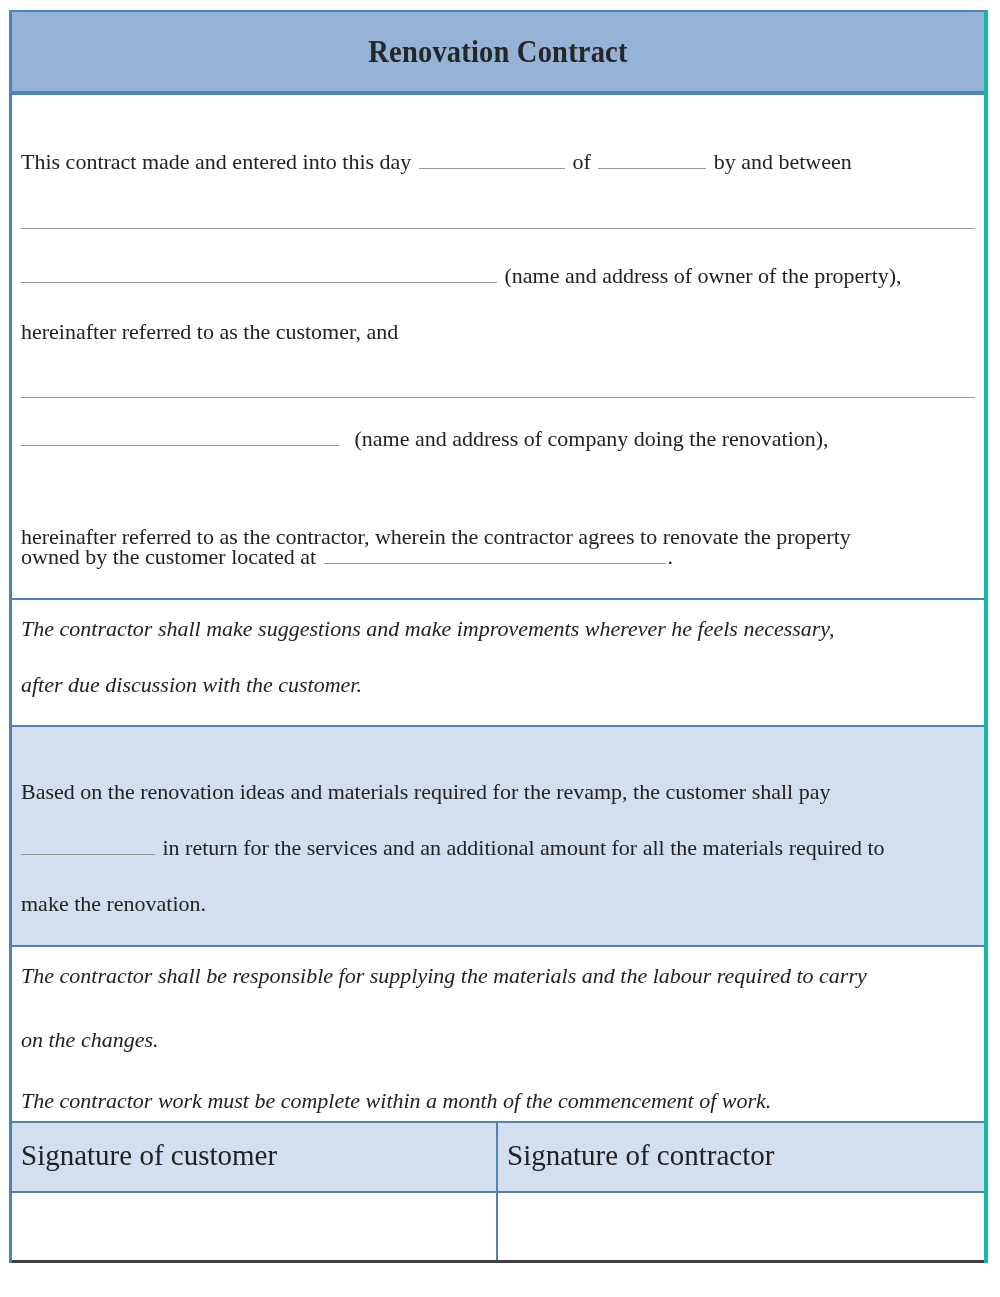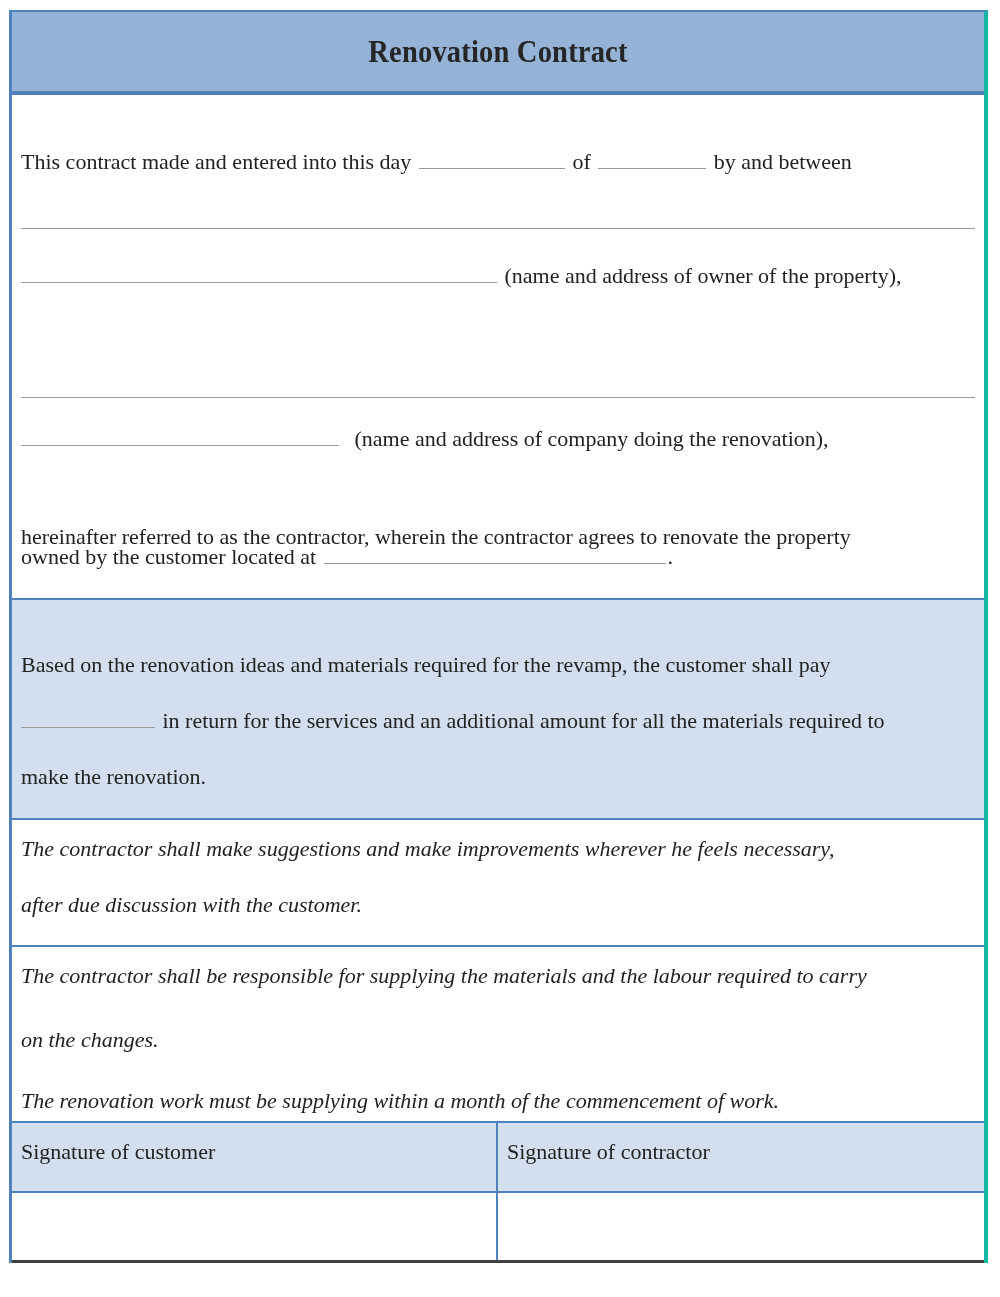--- a/index.html
+++ b/index.html
@@ -14,21 +14,21 @@
   .italic { font-style: italic; }
   .shaded { background: #d3dfee; }
   .s1 { height: 505px; }
   .s2 { height: 127px; }
   .s3 { height: 220px; }
   .s4 { height: 176px; }
   .sig { display: flex; height: 70px; border-bottom: 2px solid #4f81bd; background: #d3dfee; box-sizing: border-box; }
   .sig-row { display: flex; height: 70px; border-bottom: 3px solid #404040; box-sizing: border-box; }
   .col-left { width: 486px; border-right: 2px solid #4f81bd; box-sizing: border-box; position: relative; }
   .col-right { flex: 1; position: relative; }
-  .sig-label { position: absolute; left: 9px; top: 16px; font-size: 22px; white-space: nowrap; }
+  .sig-label { position: absolute; left: 9px; top: 16px; font-size: 29px; white-space: nowrap; }
 </style>
 </head>
 <body>
 
 <div class="doc">
   <div class="header">
     <span class="title">Renovation Contract</span>
   </div>
 
   <div class="section s1">
@@ -37,50 +37,51 @@
       <span class="blank" style="width:146px;"></span>
       <span>of</span>
       <span class="blank" style="width:108px;"></span>
       <span>by and between</span>
     </div>
     <div class="hr" style="top:133px;"></div>
     <div class="line" style="top:170px;">
       <span class="blank" style="width:476px;margin-left:0;"></span>
       <span>(name and address of owner of the property),</span>
     </div>
+    <div class="line" style="top:226px;">hereinafter referred to as the customer, and</div>
     <div class="hr" style="top:302px;"></div>
     <div class="line" style="top:333px;">
       <span class="blank" style="width:318px;margin-left:0;margin-right:10px;"></span>
       <span>(name and address of company doing the renovation),</span>
     </div>
     <div class="line" style="top:395px;margin-top:36px;">hereinafter referred to as the contractor, wherein the contractor agrees to renovate the property</div>
     <div class="line" style="top:451px;">
       <span>owned by the customer located at</span>
       <span class="blank" style="width:342px;"></span><span>.</span>
     </div>
   </div>
 
+  <div class="section s2 italic">
+    <div class="line" style="top:18px;">The contractor shall make suggestions and make improvements wherever he feels necessary,</div>
+    <div class="line" style="top:74px;">after due discussion with the customer.</div>
+  </div>
+
   <div class="section s3 shaded">
     <div class="line" style="top:54px;">Based on the renovation ideas and materials required for the revamp, the customer shall pay</div>
     <div class="line" style="top:110px;">
       <span class="blank" style="width:134px;margin-left:0;"></span>
       <span>in return for the services and an additional amount for all the materials required to</span>
     </div>
     <div class="line" style="top:166px;">make the renovation.</div>
   </div>
 
-  <div class="section s2 italic">
-    <div class="line" style="top:18px;">The contractor shall make suggestions and make improvements wherever he feels necessary,</div>
-    <div class="line" style="top:74px;">after due discussion with the customer.</div>
-  </div>
-
   <div class="section s4 italic">
     <div class="line" style="top:18px;">The contractor shall be responsible for supplying the materials and the labour required to carry</div>
     <div class="line" style="top:82px;">on the changes.</div>
-    <div class="line" style="top:143px;">The renovation work must be supplying within a month of the commencement of work.</div>
+    <div class="line" style="top:143px;">The contractor work must be complete within a month of the commencement of work.</div>
   </div>
 
   <div class="sig">
     <div class="col-left">
       <span class="sig-label">Signature of customer</span>
     </div>
     <div class="col-right">
       <span class="sig-label">Signature of contractor</span>
     </div>
   </div>

